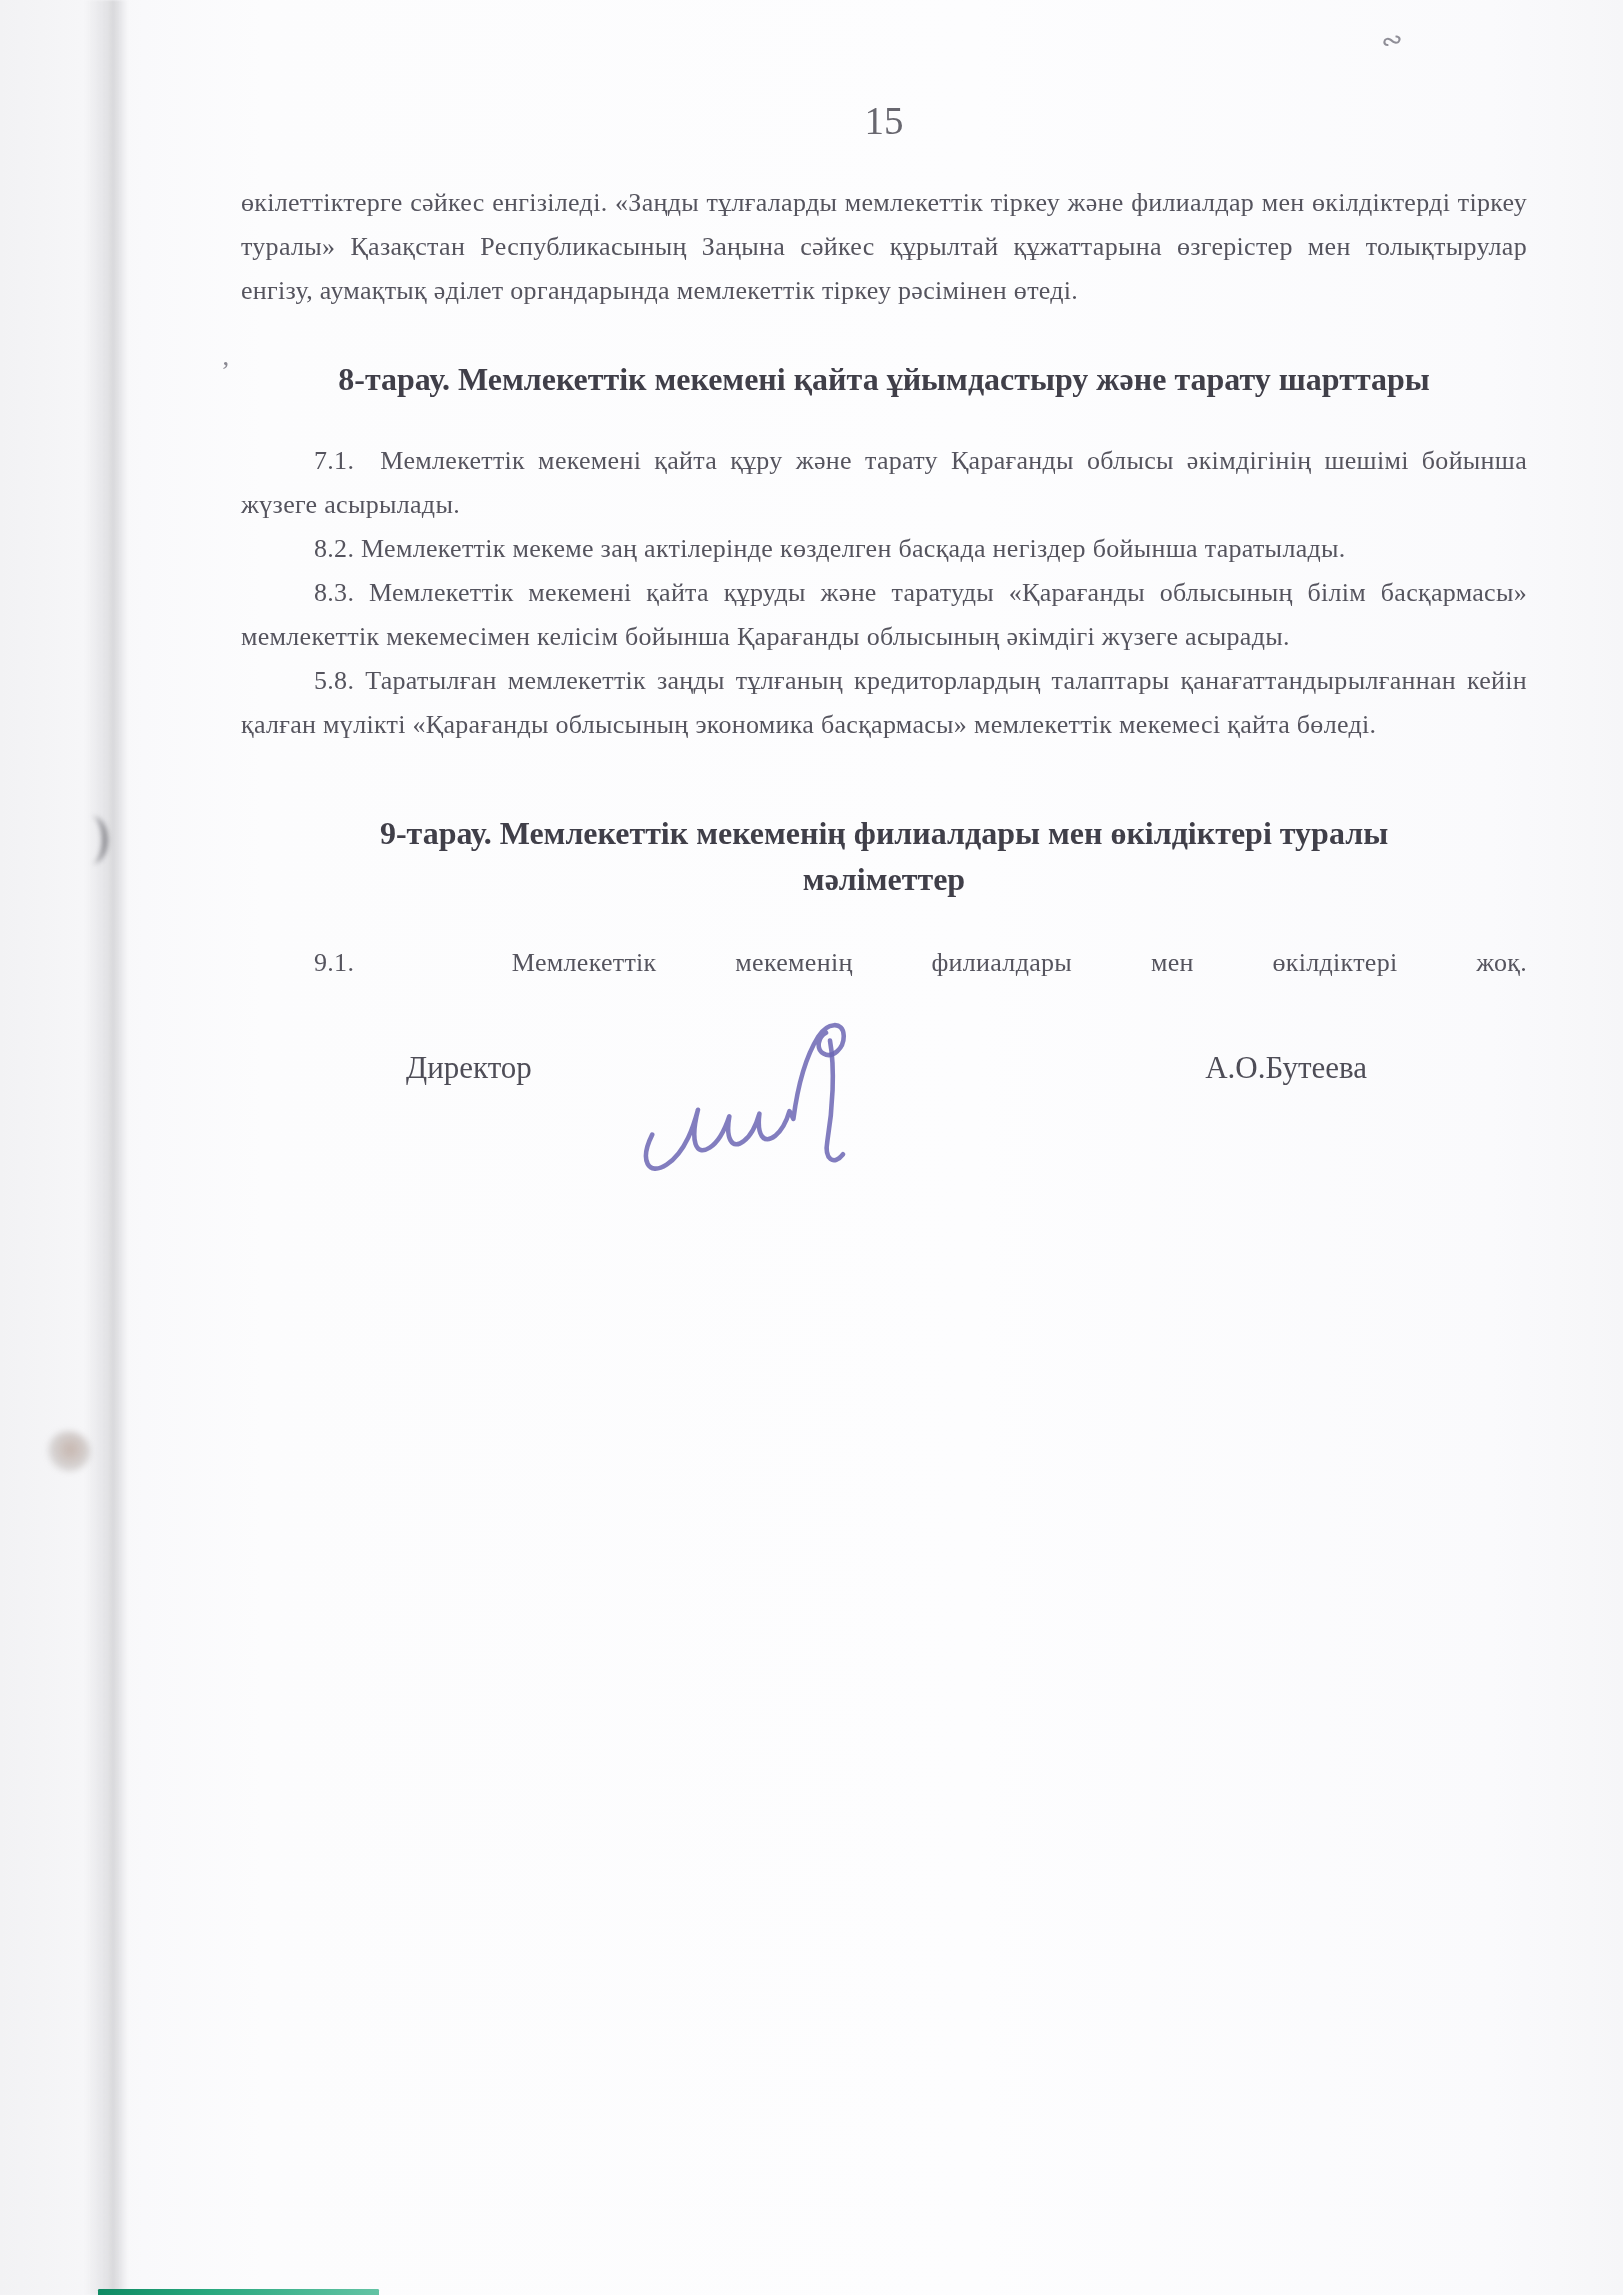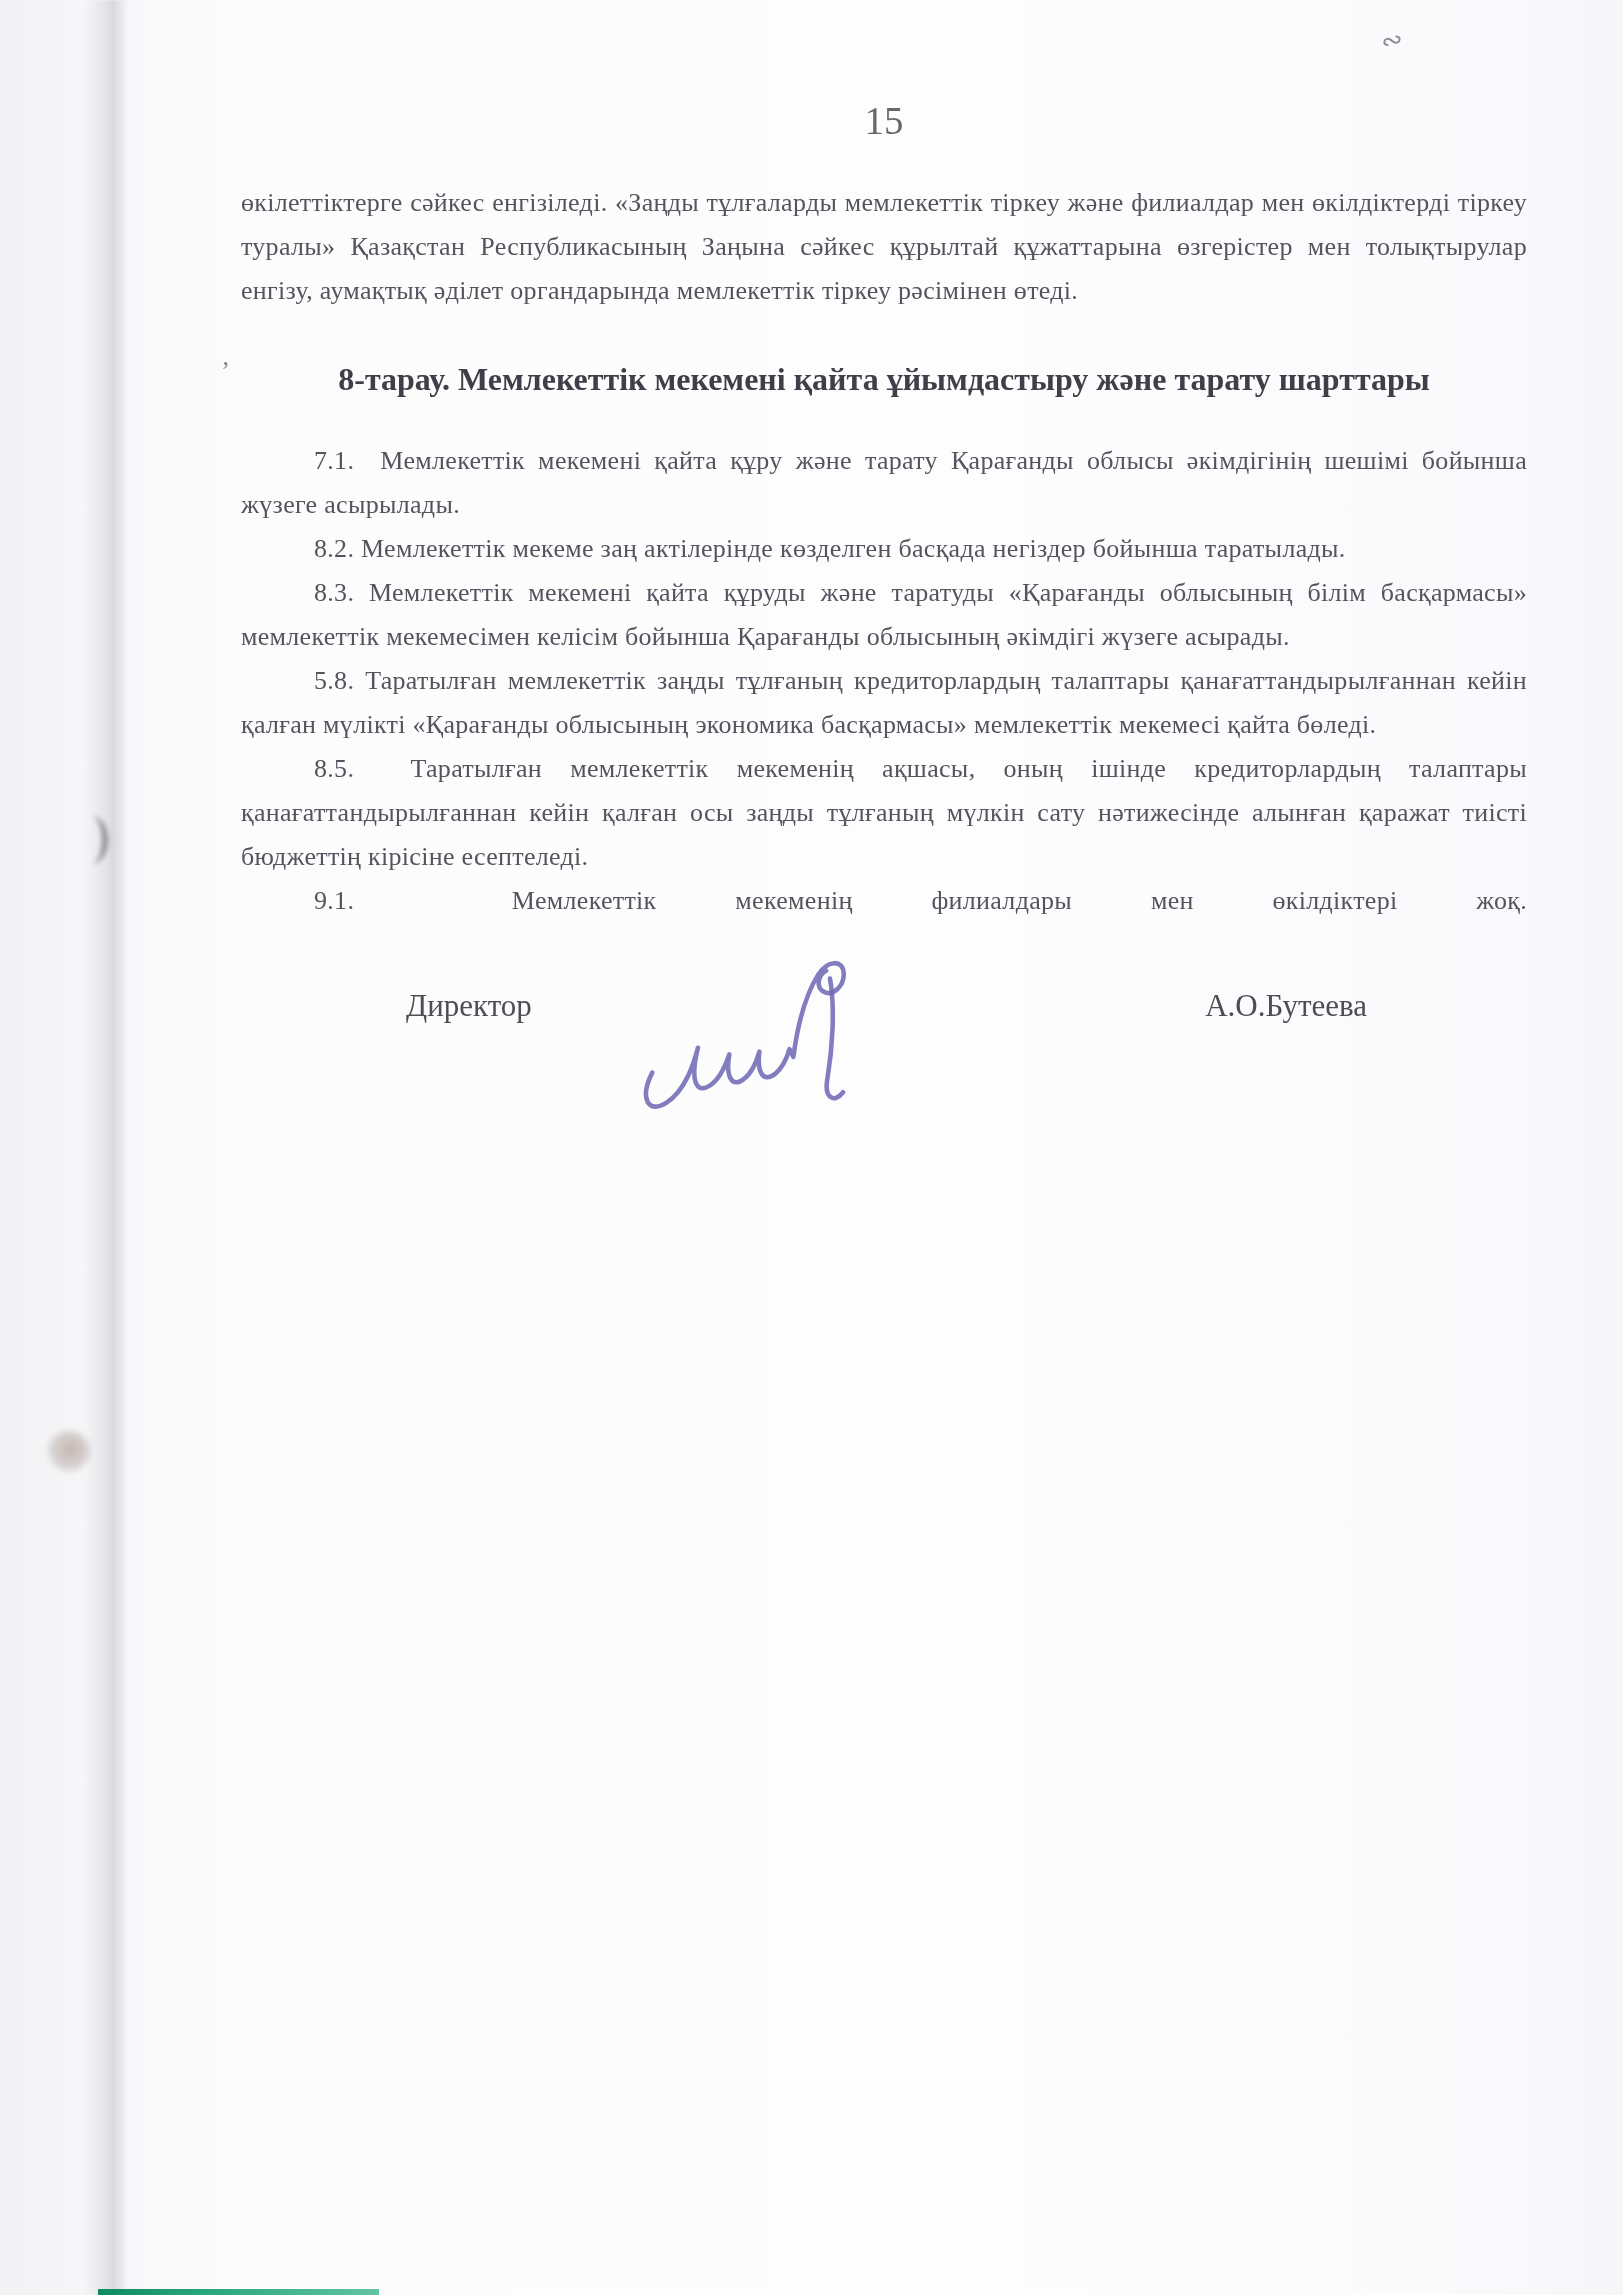--- a/index.html
+++ b/index.html
@@ -138,22 +138,22 @@
     <p class="page-number">15</p>
 
     <p class="body-par">өкілеттіктерге сәйкес енгізіледі. «Заңды тұлғаларды мемлекеттік тіркеу және филиалдар мен өкілдіктерді тіркеу туралы» Қазақстан Республикасының Заңына сәйкес құрылтай құжаттарына өзгерістер мен толықтырулар енгізу, аумақтық әділет органдарында мемлекеттік тіркеу рәсімінен өтеді.</p>
 
     <h2 class="chapter">8-тарау. Мемлекеттік мекемені қайта ұйымдастыру және тарату шарттары</h2>
 
     <p class="body-par indent"><span>7.1.</span>&nbsp;&nbsp;<span>Мемлекеттік мекемені қайта құру және тарату Қарағанды облысы әкімдігінің  шешімі бойынша жүзеге асырылады.</span></p>
     <p class="body-par indent"><span>8.2.</span>&nbsp;<span>Мемлекеттік мекеме заң актілерінде көзделген басқада  негіздер бойынша таратылады.</span></p>
     <p class="body-par indent"><span>8.3.</span>&nbsp;<span>Мемлекеттік мекемені қайта құруды және таратуды «Қарағанды облысының білім басқармасы» мемлекеттік мекемесімен келісім бойынша Қарағанды облысының әкімдігі жүзеге асырады.</span></p>
     <p class="body-par indent"><span>5.8.</span>&nbsp;<span>Таратылған мемлекеттік заңды тұлғаның кредиторлардың талаптары қанағаттандырылғаннан кейін қалған мүлікті «Қарағанды облысының экономика басқармасы» мемлекеттік мекемесі  қайта бөледі.</span></p>
-    <p class="body-par indent"><span>8.5.</span>&nbsp;&nbsp;<span>Таратылған мемлекеттік мекеменің ақшасы, оның ішінде кредиторлардың талаптары қанағаттандырылғаннан кейін қалған осы заңды тұлғаның мүлкін сату нәтижесінде алынған қаражат тиісті бюджеттің кірісіне есептеледі.</span></p>
 
+    <h2 class="chapter chapter-9">9-тарау. Мемлекеттік мекеменің филиалдары мен өкілдіктері туралы мәліметтер</h2>
 
     <p class="body-par indent justify-last"><span>9.1.</span>&nbsp;&nbsp;<span>Мемлекеттік мекеменің филиалдары мен өкілдіктері жоқ.</span></p>
 
     <div class="sig-row">
       <span>Директор</span>
 
       <svg class="sig-svg" viewBox="0 0 430 340">
         <path d="M 34 262
                  C 14 302, 28 326, 56 308
                  C 86 288, 98 246, 104 224

